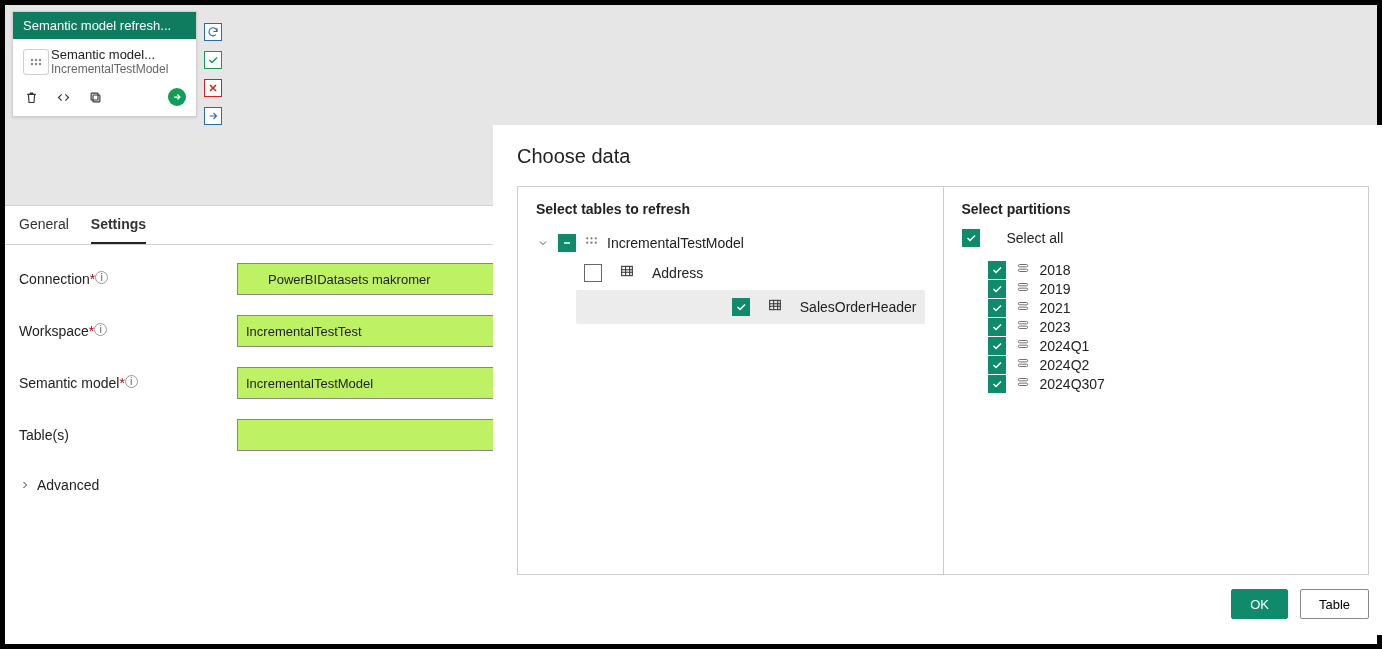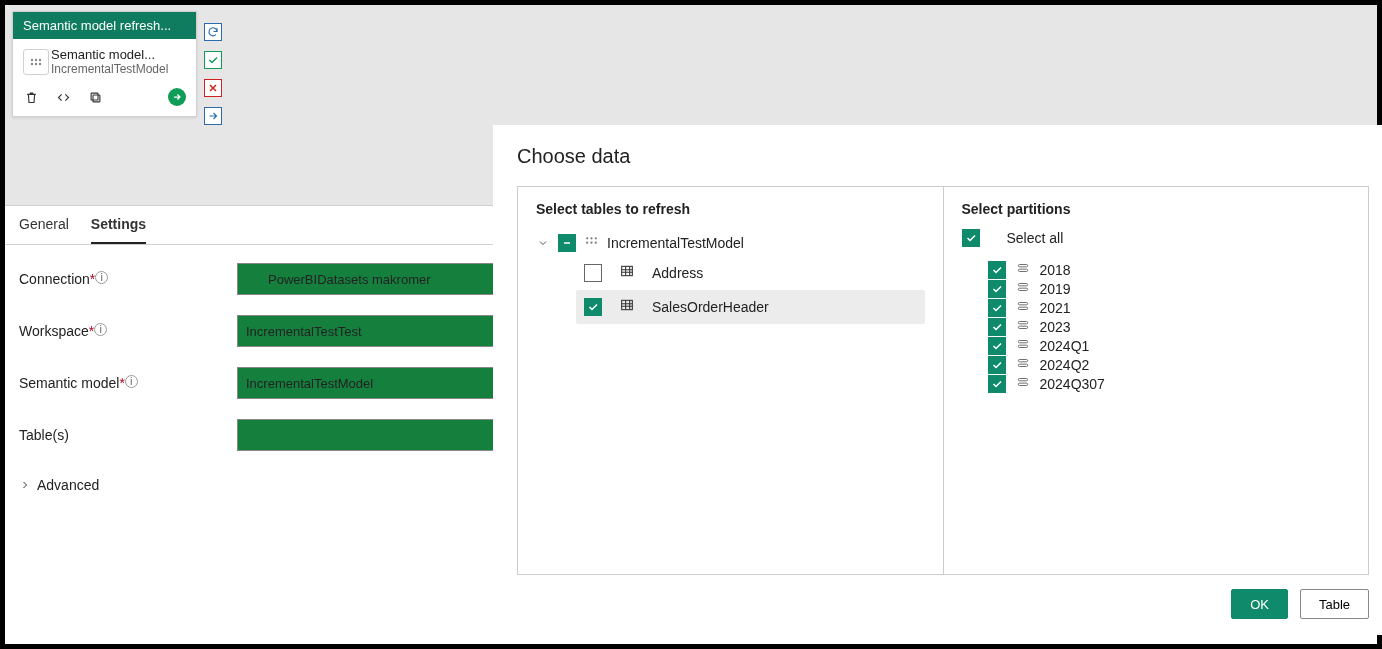--- a/index.html
+++ b/index.html
@@ -27,36 +27,36 @@
   .settings-panel { position:absolute; top:200px; left:0; right:0; bottom:0; background:#fff; border-top:1px solid #d0d0d0; }
   .tabs { display:flex; gap:22px; padding: 10px 14px 0 14px; border-bottom:1px solid #d0d0d0; font-size:14px;}
   .tab { padding-bottom:10px; color:#333; cursor:pointer; }
   .tab.active { font-weight:600; border-bottom:2px solid #222; }
   .settings-form { padding: 18px 14px; display:flex; flex-direction:column; gap:20px; font-size:14px; color:#222; max-width:900px;}
   .form-row { display:flex; align-items:center; }
   .form-label { width:218px; display:flex; }
   .req { color:#b00020; }
   .info-ico { font-size:11px; color:#666; border:1px solid #999; border-radius:50%; width:13px; height:13px; display:inline-flex; align-items:center; justify-content:center; line-height:1;}
   .field { flex:0 0 430px; }
-  .text-input { width:100%; height:32px; border:1px solid #888; padding: 0 8px; font-size:13px; background:#15803d; color:#222;}
+  .text-input { width:100%; height:32px; border:1px solid #888; padding: 0 8px; font-size:13px; background:#bef264; color:#222;}
   .text-input.with-icon { padding-left:30px; position:relative;}
   .input-wrap { position:relative; }
   .input-left-ico { position:absolute; left:8px; top:50%; transform:translateY(-50%); color:#555; }
   .advanced-row { display:flex; align-items:center; gap:6px; cursor:pointer; font-size:14px; padding-top:6px;}
   
   .modal { position:absolute; top:120px; left:488px; width:900px; height:510px; background:#fff; box-shadow: none; border:none; padding: 20px 24px 16px 24px; display:flex; flex-direction:column;}
   .modal h2 { font-size:20px; font-weight:500; color:#222; margin-bottom:18px;}
   .modal-body { flex:1; display:flex; border:1px solid #ccc; overflow:hidden;}
   .pane { flex:1; padding: 14px 18px; overflow:auto; }
   .pane + .pane { border-left:1px solid #ccc; }
   .pane-title { font-size:14px; font-weight:600; color:#222; margin-bottom:12px;}
   .tree-root { display:flex; align-items:center; gap:8px; padding:4px 0;}
   .tree-children { padding-left: 48px; display:flex; flex-direction:column;}
   .tree-item { display:flex; align-items:center; gap:17px; padding: 7px 8px; border-radius:2px; margin-left:-8px;}
-  .tree-item.selected { background:#ececec; }
+  .tree-item.selected { background:#ececec;justify-content:flex-end; }
   .chk { width:18px; height:18px; border:1px solid #666; display:flex; align-items:center; justify-content:center; background:#fff; cursor:pointer; flex-shrink:0;}
   .chk.checked { background:#0f8a6a; border-color:#0f8a6a; color:#fff; }
   .chk.indet { background:#0f8a6a; border-color:#0f8a6a; color:#fff; }
   .chk svg { width:12px; height:12px; }
   .chevron { width:14px; color:#555; cursor:pointer; display:flex; align-items:center; justify-content:center;}
   .t-label { font-size:14px; color:#222; }
   .part-root { display:flex; align-items:center; gap:27px; margin-bottom:14px;}
   .part-items { padding-left:26px; display:flex; flex-direction:column; gap:1px;}
   .part-item { display:flex; align-items:center; gap:10px;}
   .part-ico { color:#666; flex-shrink:0;}

